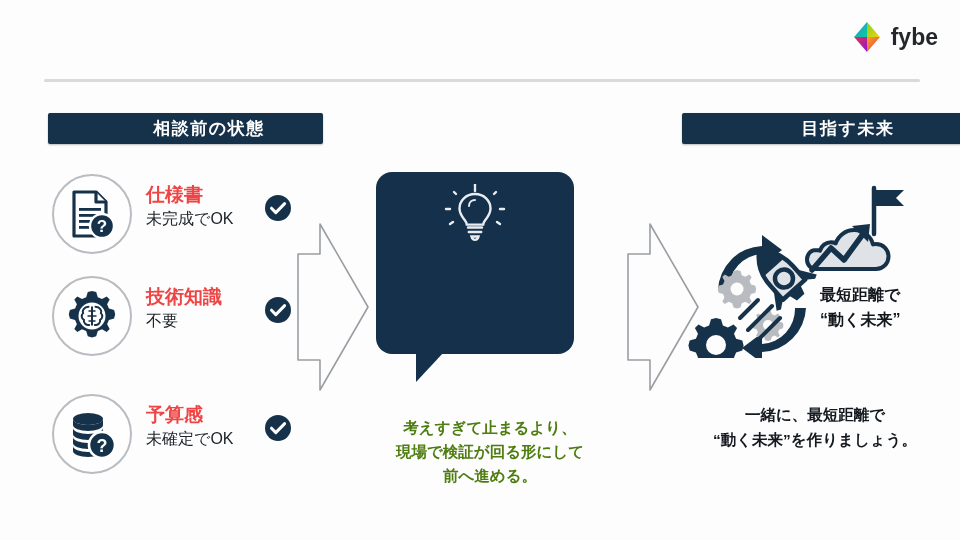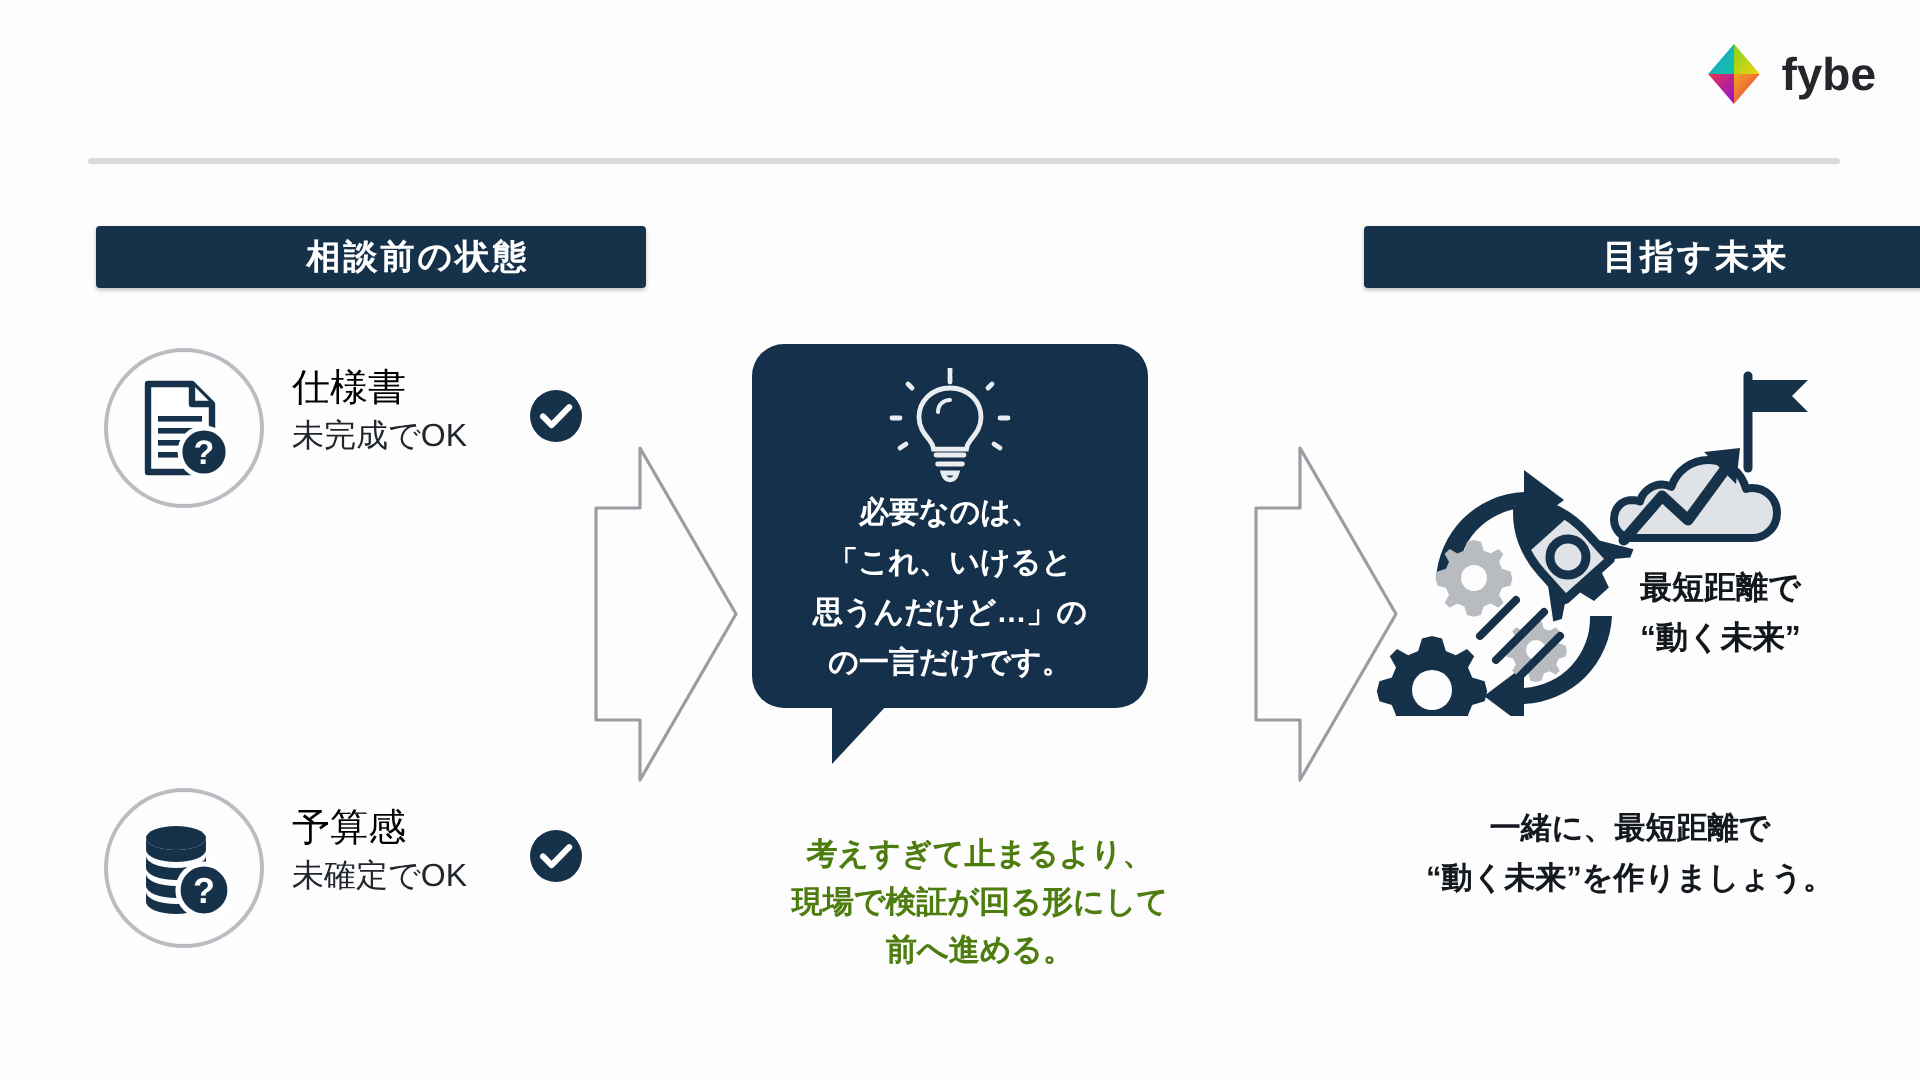--- a/index.html
+++ b/index.html
@@ -97,22 +97,22 @@
   }
   .item-badge svg { position:absolute; left: 12px; top: 12px; }
   .item-text {
     position: absolute;
     left: 94px;
     top: 8px;
     width: 130px;
   }
   .item-title {
     font-size: 19px;
-    font-weight: normal;
-    color: #000000;
+    font-weight: bold;
+    color: #ef4444;
     line-height: 25px;
     white-space: nowrap;
   }
   .item-sub {
     font-size: 16px;
     font-weight: normal;
     color: #20262c;
     line-height: 24px;
     white-space: nowrap;
   }
@@ -262,20 +262,42 @@
     <div class="item-text">
       <div class="item-title">仕様書</div>
       <div class="item-sub">未完成でOK</div>
     </div>
     <svg class="item-check" viewBox="0 0 28 28">
       <circle cx="14" cy="14" r="13" fill="#16324a"></circle>
       <path d="M7.5 14.2 l4.3 4.4 L20.6 9.6" fill="none" stroke="#fff" stroke-width="3" stroke-linecap="round" stroke-linejoin="round"></path>
     </svg>
   </div>
 
+  <div class="left-item" id="left-item-1">
+    <div class="item-badge">
+      <svg width="52" height="52" viewBox="0 0 52 52">
+        <g fill="#16324a">
+          <path d="M26 1 l4.2 1.1 1.6 5.2 4.2 1.8 4.7-2.6 3 3 -2.6 4.7 1.8 4.2 5.2 1.6 1.1 4.2 -1.1 4.2 -5.2 1.6 -1.8 4.2 2.6 4.7 -3 3 -4.7-2.6 -4.2 1.8 -1.6 5.2 -4.2 1.1 -4.2-1.1 -1.6-5.2 -4.2-1.8 -4.7 2.6 -3-3 2.6-4.7 -1.8-4.2 -5.2-1.6 -1.1-4.2 1.1-4.2 5.2-1.6 1.8-4.2 -2.6-4.7 3-3 4.7 2.6 4.2-1.8 1.6-5.2 z"></path>
+        </g>
+        <circle cx="26" cy="26" r="13.5" fill="#ffffff"></circle>
+        <path d="M26 16.5 v19" stroke="#16324a" stroke-width="2" fill="none"></path>
+        <path d="M22.5 16.8 c-4.5 0.3 -6.6 3.5 -5.4 6.3 -2.2 2.2 -1.6 5.6 0.8 6.7 -0.5 3.1 2.1 5.6 5.3 5.1" fill="none" stroke="#16324a" stroke-width="2" stroke-linecap="round"></path>
+        <path d="M29.5 16.8 c4.5 0.3 6.6 3.5 5.4 6.3 2.2 2.2 1.6 5.6 -0.8 6.7 0.5 3.1 -2.1 5.6 -5.3 5.1" fill="none" stroke="#16324a" stroke-width="2" stroke-linecap="round"></path>
+        <path d="M26 21 h-3.5 M26 26 h-4.5 M26 31 h-3.5 M26 21 h3.5 M26 26 h4.5 M26 31 h3.5" stroke="#16324a" stroke-width="1.6" fill="none"></path>
+      </svg>
+    </div>
+    <div class="item-text">
+      <div class="item-title">技術知識</div>
+      <div class="item-sub">不要</div>
+    </div>
+    <svg class="item-check" viewBox="0 0 28 28">
+      <circle cx="14" cy="14" r="13" fill="#16324a"></circle>
+      <path d="M7.5 14.2 l4.3 4.4 L20.6 9.6" fill="none" stroke="#fff" stroke-width="3" stroke-linecap="round" stroke-linejoin="round"></path>
+    </svg>
+  </div>
 
   <div class="left-item" id="left-item-2">
     <div class="item-badge">
       <svg width="52" height="52" viewBox="0 0 52 52">
         <g fill="#16324a">
           <ellipse cx="22" cy="11" rx="15" ry="6"></ellipse>
           <path d="M7 11 v6 a15 6 0 0 0 30 0 v-6 a15 6 0 0 1 -30 0 z"></path>
           <path d="M7 20 v6 a15 6 0 0 0 30 0 v-6 a15 6 0 0 1 -30 0 z"></path>
           <path d="M7 29 v6 a15 6 0 0 0 30 0 v-6 a15 6 0 0 1 -30 0 z"></path>
           <path d="M7 38 v5 a15 6 0 0 0 30 0 v-5 a15 6 0 0 1 -30 0 z"></path>
@@ -311,24 +333,20 @@
         <path d="M37 3 v-2.5"></path>
         <path d="M18 10 l-2 -2 M56 10 l2 -2"></path>
         <path d="M12 25 h-4 M62 25 h4"></path>
         <path d="M15 38 l-3 2 M59 38 l3 2"></path>
         <path d="M37 4 v3"></path>
       </g>
       <g fill="none" stroke="#e9edf1" stroke-width="2" stroke-linecap="round">
         <path d="M31 22 c0 -4 3 -6 6 -6"></path>
       </g>
     </svg>
-    <div id="bubble-text">必要なのは、
-「これ、いけると
-思うんだけど…」の
-の一言だけです。</div>
   </div>
   <div id="bubble-tail"></div>
 
   <div id="center-caption">考えすぎて止まるより、
 現場で検証が回る形にして
 前へ進める。</div>
 
   <div class="section-pill" id="pill-right">目指す未来</div>
 
   <svg id="rocket-art" width="250" height="180" viewBox="0 0 250 180">

